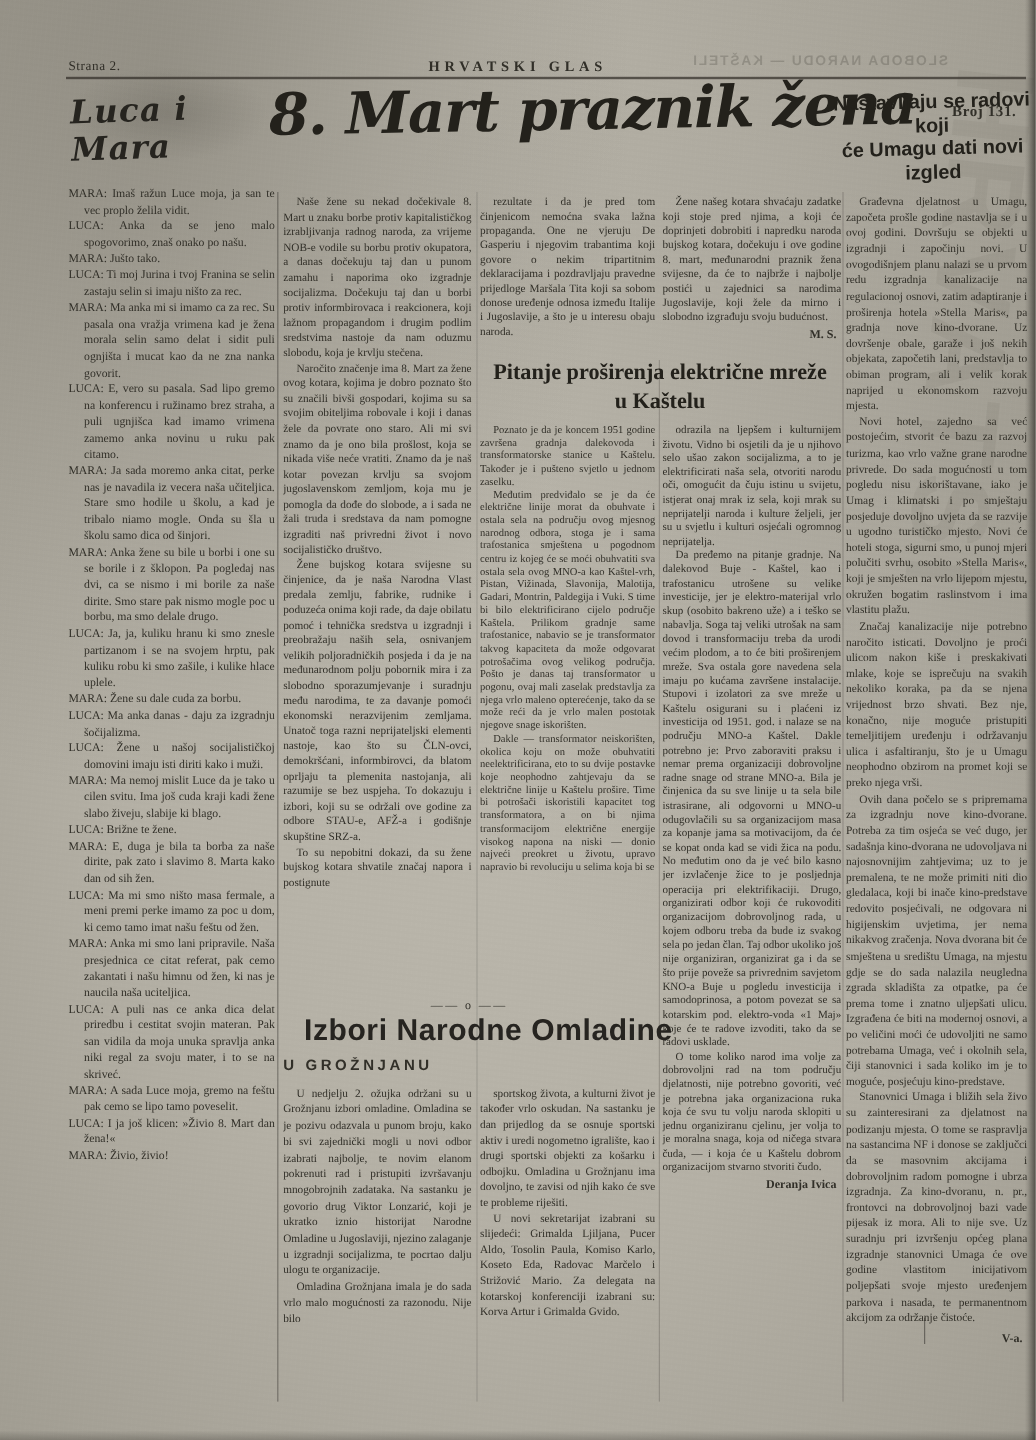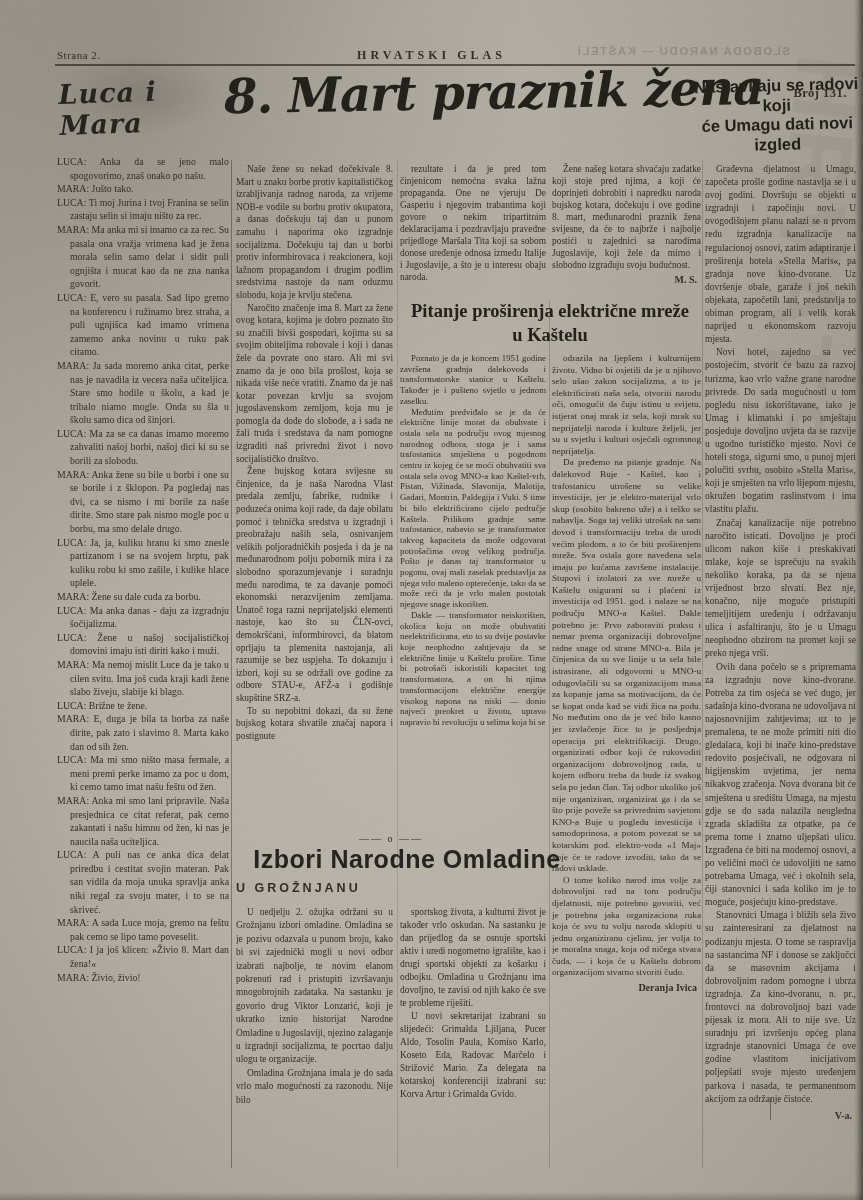--- a/index.html
+++ b/index.html
@@ -95,27 +95,27 @@
   <span class="m-right">Broj 131.</span>
   <div class="rule-h"></div>
 
   <div class="vrule" id="vr1"></div>
   <div class="vrule" id="vr2"></div>
   <div class="vrule" id="vr3"></div>
   <div class="vrule" id="vr4"></div>
 
   <div class="luca-col">
     <h2 class="luca-title">Luca i Mara</h2>
+    <p class="dlg">MARA: Imaš ražun Luce moja, ja san te vec proplo želila vidit.</p>
     <p class="dlg">LUCA: Anka da se jeno malo spogovorimo, znaš onako po našu.</p>
     <p class="dlg">MARA: Jušto tako.</p>
     <p class="dlg">LUCA: Ti moj Jurina i tvoj Franina se selin zastaju selin si imaju ništo za rec.</p>
     <p class="dlg">MARA: Ma anka mi si imamo ca za rec. Su pasala ona vražja vrimena kad je žena morala selin samo delat i sidit puli ognjišta i mucat kao da ne zna nanka govorit.</p>
     <p class="dlg">LUCA: E, vero su pasala. Sad lipo gremo na konferencu i ružinamo brez straha, a puli ugnjišca kad imamo vrimena zamemo anka novinu u ruku pak citamo.</p>
     <p class="dlg">MARA: Ja sada moremo anka citat, perke nas je navadila iz vecera naša učiteljica. Stare smo hodile u školu, a kad je tribalo niamo mogle. Onda su šla u školu samo dica od šinjori.</p>
-    <p class="dlg">LUCA: Ma za se ca danas imamo moremo zahvaliti našoj borbi, našoj dici ki su se borili za slobodu.</p>
     <p class="dlg">MARA: Anka žene su bile u borbi i one su se borile i z šklopon. Pa pogledaj nas dvi, ca se nismo i mi borile za naše dirite. Smo stare pak nismo mogle poc u borbu, ma smo delale drugo.</p>
     <p class="dlg">LUCA: Ja, ja, kuliku hranu ki smo znesle partizanom i se na svojem hrptu, pak kuliku robu ki smo zašile, i kulike hlace uplele.</p>
     <p class="dlg">MARA: Žene su dale cuda za borbu.</p>
     <p class="dlg">LUCA: Ma anka danas - daju za izgradnju šočijalizma.</p>
     <p class="dlg">LUCA: Žene u našoj socijalističkoj domovini imaju isti diriti kako i muži.</p>
     <p class="dlg">MARA: Ma nemoj mislit Luce da je tako u cilen svitu. Ima još cuda kraji kadi žene slabo živeju, slabije ki blago.</p>
     <p class="dlg">LUCA: Brižne te žene.</p>
     <p class="dlg">MARA: E, duga je bila ta borba za naše dirite, pak zato i slavimo 8. Marta kako dan od sih žen.</p>
     <p class="dlg">LUCA: Ma mi smo ništo masa fermale, a meni premi perke imamo za poc u dom, ki cemo tamo imat našu feštu od žen.</p>
     <p class="dlg">MARA: Anka mi smo lani pripravile. Naša presjednica ce citat referat, pak cemo zakantati i našu himnu od žen, ki nas je naucila naša uciteljica.</p>

